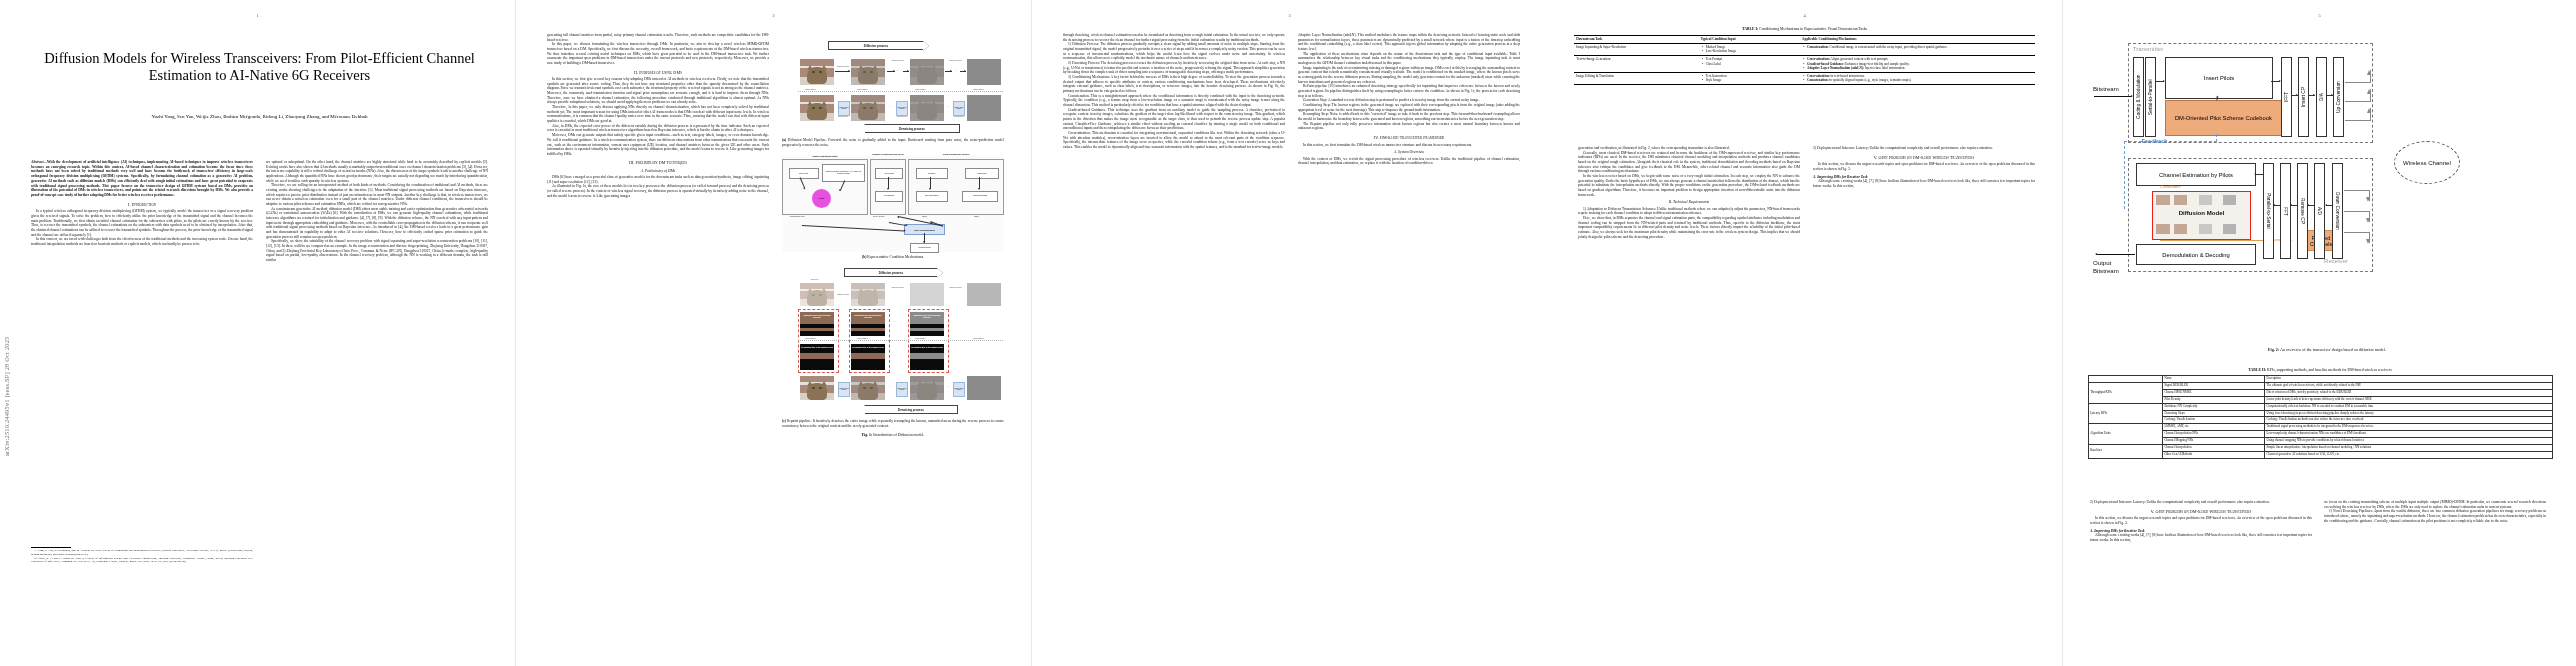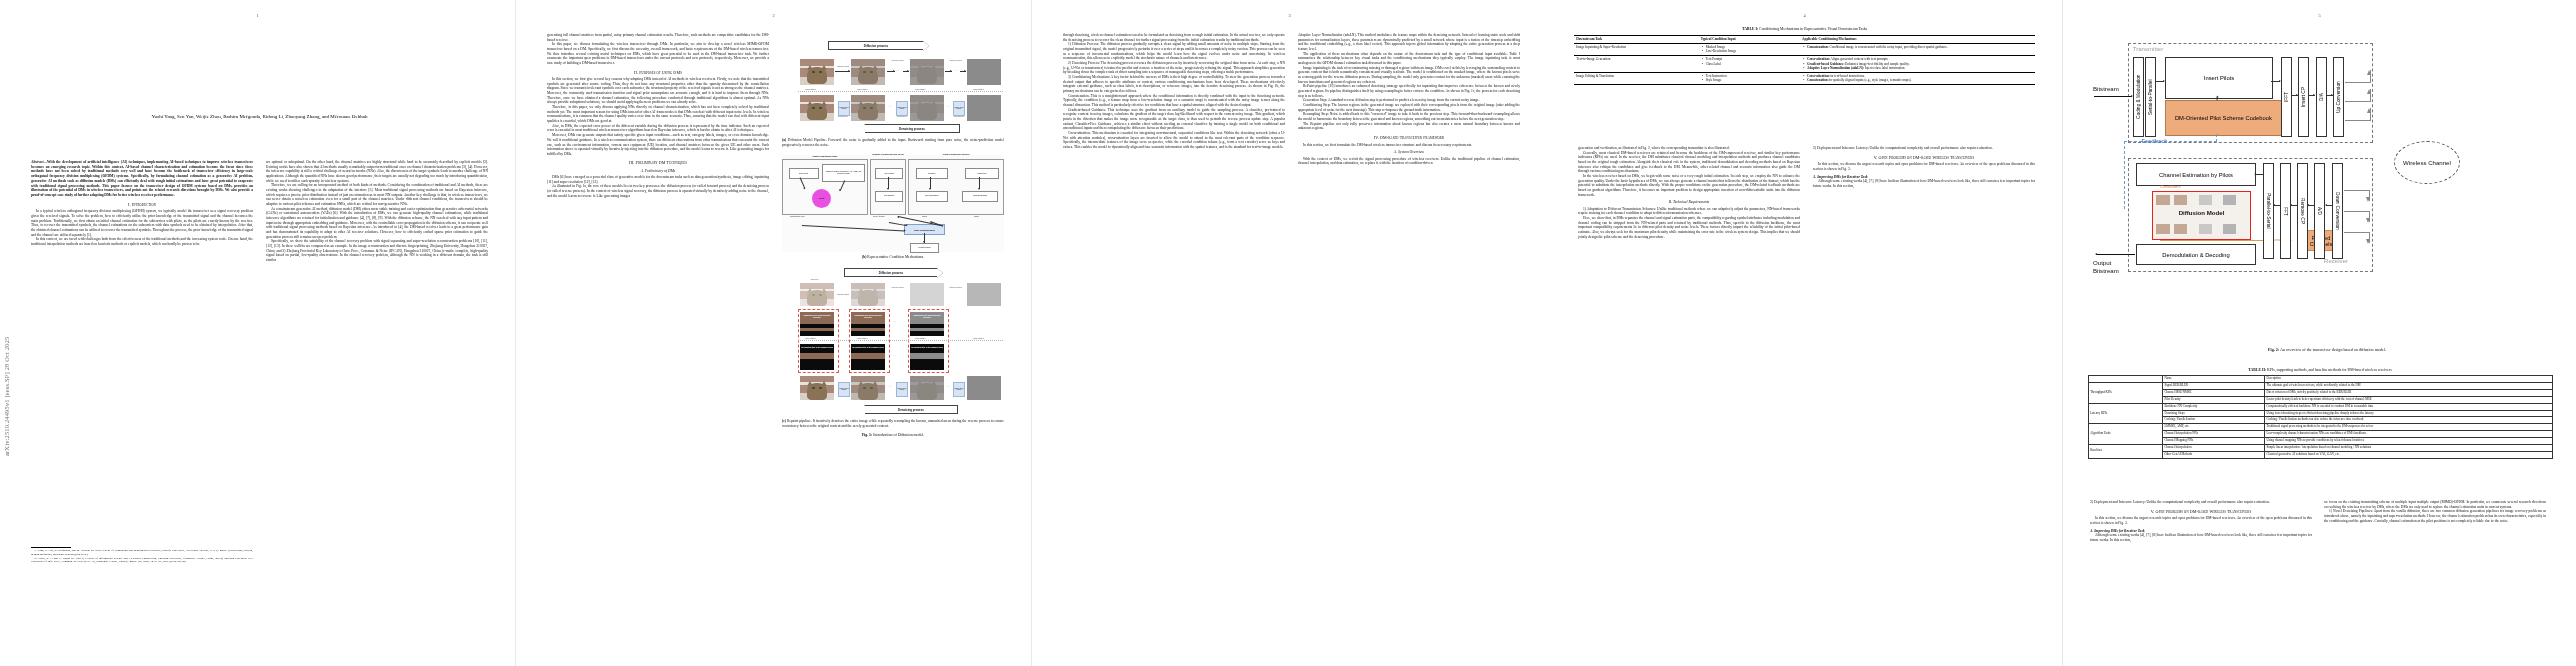--- a/index.html
+++ b/index.html
@@ -124,20 +124,21 @@
 </head>
 <body>
 
 <div class="sheet">
 
   <div class="page" style="left:0;width:515px;">
     <div class="pgnum">1</div>
 
     <div class="stamp" style="left:3.3px;top:167px;height:289px;">arXiv:2510.24495v1  [eess.SP]  28 Oct 2025</div>
 
+    <div class="title" style="left:40px;top:50px;width:439px;">Diffusion Models for Wireless Transceivers: From Pilot-Efficient Channel Estimation to AI-Native 6G Receivers</div>
 
     <div class="authors" style="left:40px;top:114px;width:439px;">Yuzhi Yang, Sen Yan, Weijie Zhou, Brahim Mefgouda, Ridong Li, Zhaoyang Zhang, and Mérouane Debbah</div>
 
     <div class="col" style="left:31px;top:160px;width:222px;">
       <p class="abs noind"><span class="lead">Abstract</span><span>—</span><span>With the development of artificial intelligence (AI) techniques, implementing AI-based techniques to improve wireless transceivers becomes an emerging research topic. Within this context, AI-based channel characterization and estimation become the focus since these methods have not been solved by traditional methods very well and have become the bottleneck of transceiver efficiency in large-scale orthogonal frequency division multiplexing (OFDM) systems. Specifically, by formulating channel estimation as a generative AI problem, generative AI methods such as diffusion models (DMs) can efficiently deal with rough initial estimations and have great potential to cooperate with traditional signal processing methods. This paper focuses on the transceiver design of OFDM systems based on DMs, provides an illustration of the potential of DMs in wireless transceivers, and points out the related research directions brought by DMs. We also provide a proof-of-concept case study of further adapting DMs for better wireless receiver performance.</span></p>
       <span class="sec">I. Introduction</span>
       <p>In a typical wireless orthogonal frequency division multiplexing (OFDM) system, we typically model the transceiver as a signal recovery problem given the received signals. To solve the problem, how to efficiently utilize the prior knowledge of the transmitted signal and the channel becomes the main problem. Traditionally, we first obtain an initial channel estimation for the subcarriers with pilots, as the pilots are exactly known by the receiver. Then, to recover the transmitted symbols, the channel estimations on the subcarriers with data symbols need to be obtained by interpolation. After that, the obtained channel estimations can be utilized to recover the transmitted symbols. Throughout the process, the prior knowledge of the transmitted signal and the channel are utilized separately [1].</p>
       <p>In this context, we are faced with challenges both from the effectiveness of the traditional methods and the increasing system scale. On one hand, the traditional interpolation methods are based on heuristic methods or explicit models, which can hardly be proven to be</p>
     </div>
 

